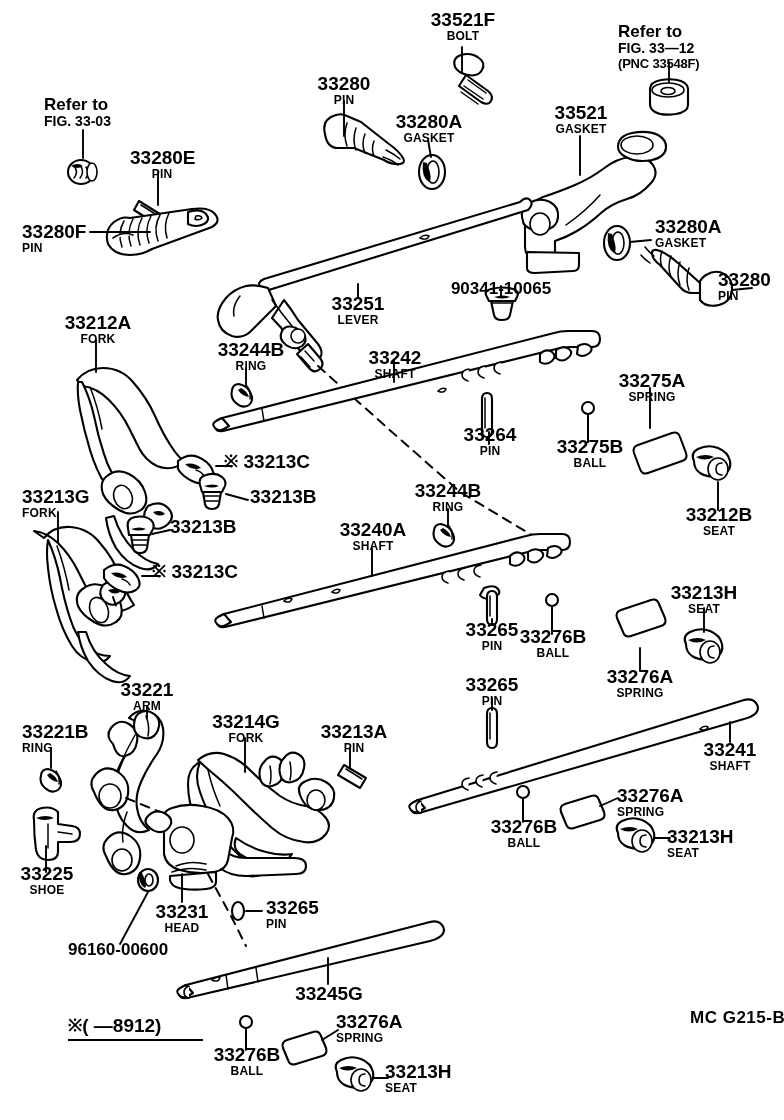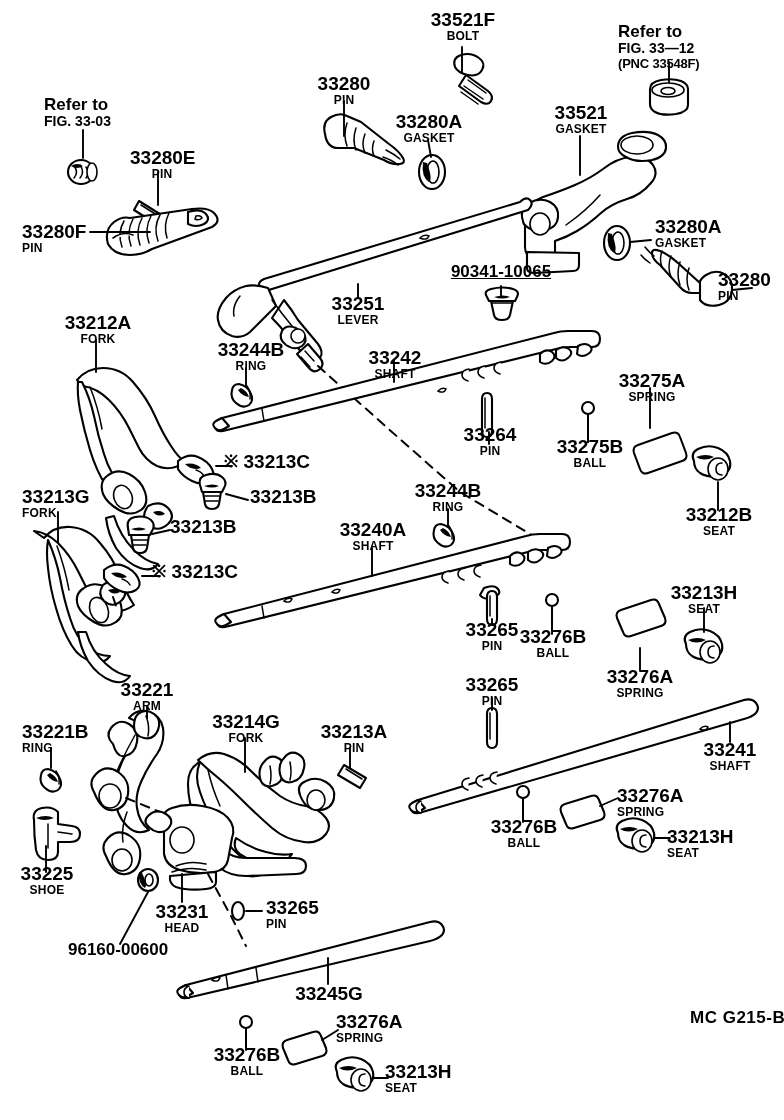--- a/index.html
+++ b/index.html
@@ -551,21 +551,21 @@
   <div class="lbl lft" style="left:718px; top:270px; width:64px;">
     <span class="pn">33280</span>
     <span class="nm">PIN</span>
   </div>
 
   <div class="lbl ctr" style="left:325px; top:294px; width:66px;">
     <span class="pn">33251</span>
     <span class="nm">LEVER</span>
   </div>
 
-  <div class="lbl ctr sm" style="left:434px; top:263px; width:134px;text-decoration:underline;">
+  <div class="lbl ctr sm" style="left:434px; top:280px; width:134px;">
     <span class="pn">90341-10065</span>
   </div>
 
   <div class="lbl ctr" style="left:362px; top:348px; width:66px;">
     <span class="pn">33242</span>
     <span class="nm">SHAFT</span>
   </div>
 
   <div class="lbl ctr" style="left:213px; top:340px; width:76px;">
     <span class="pn">33244B</span>
@@ -724,16 +724,20 @@
   <div class="lbl lft" style="left:336px; top:1012px; width:82px;">
     <span class="pn">33276A</span>
     <span class="nm">SPRING</span>
   </div>
 
   <div class="lbl lft" style="left:385px; top:1062px; width:80px;">
     <span class="pn">33213H</span>
     <span class="nm">SEAT</span>
   </div>
 
+  <div class="footnote" style="left:68px; top:1013px;">
+    <span class="fn-row"><span class="starmark">※</span><span>(       —8912)</span></span>
+    <span class="fn-rule"></span>
+  </div>
 
   <div class="footcode" style="left:690px; top:1008px;text-align:right;">MC G215-B</div>
 
 </div>
 
 </body></html>

